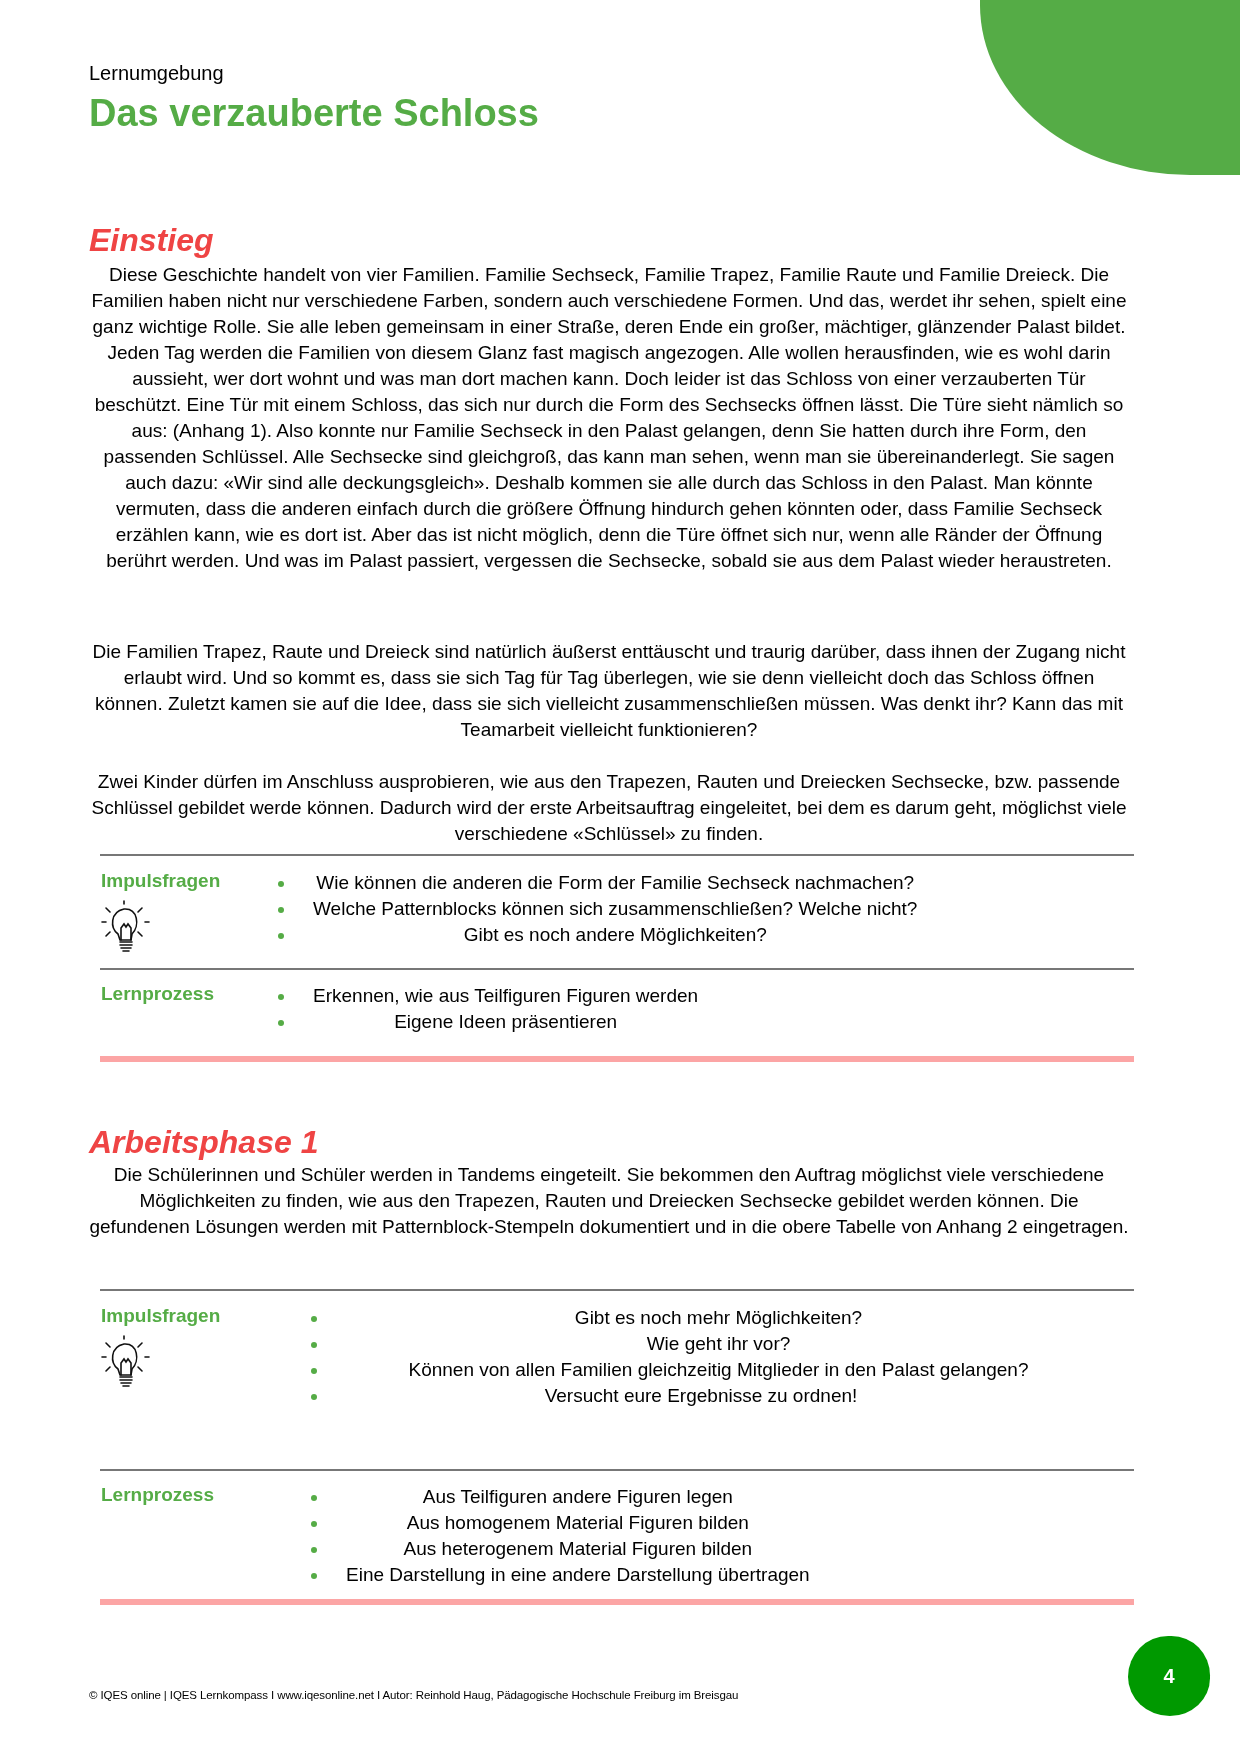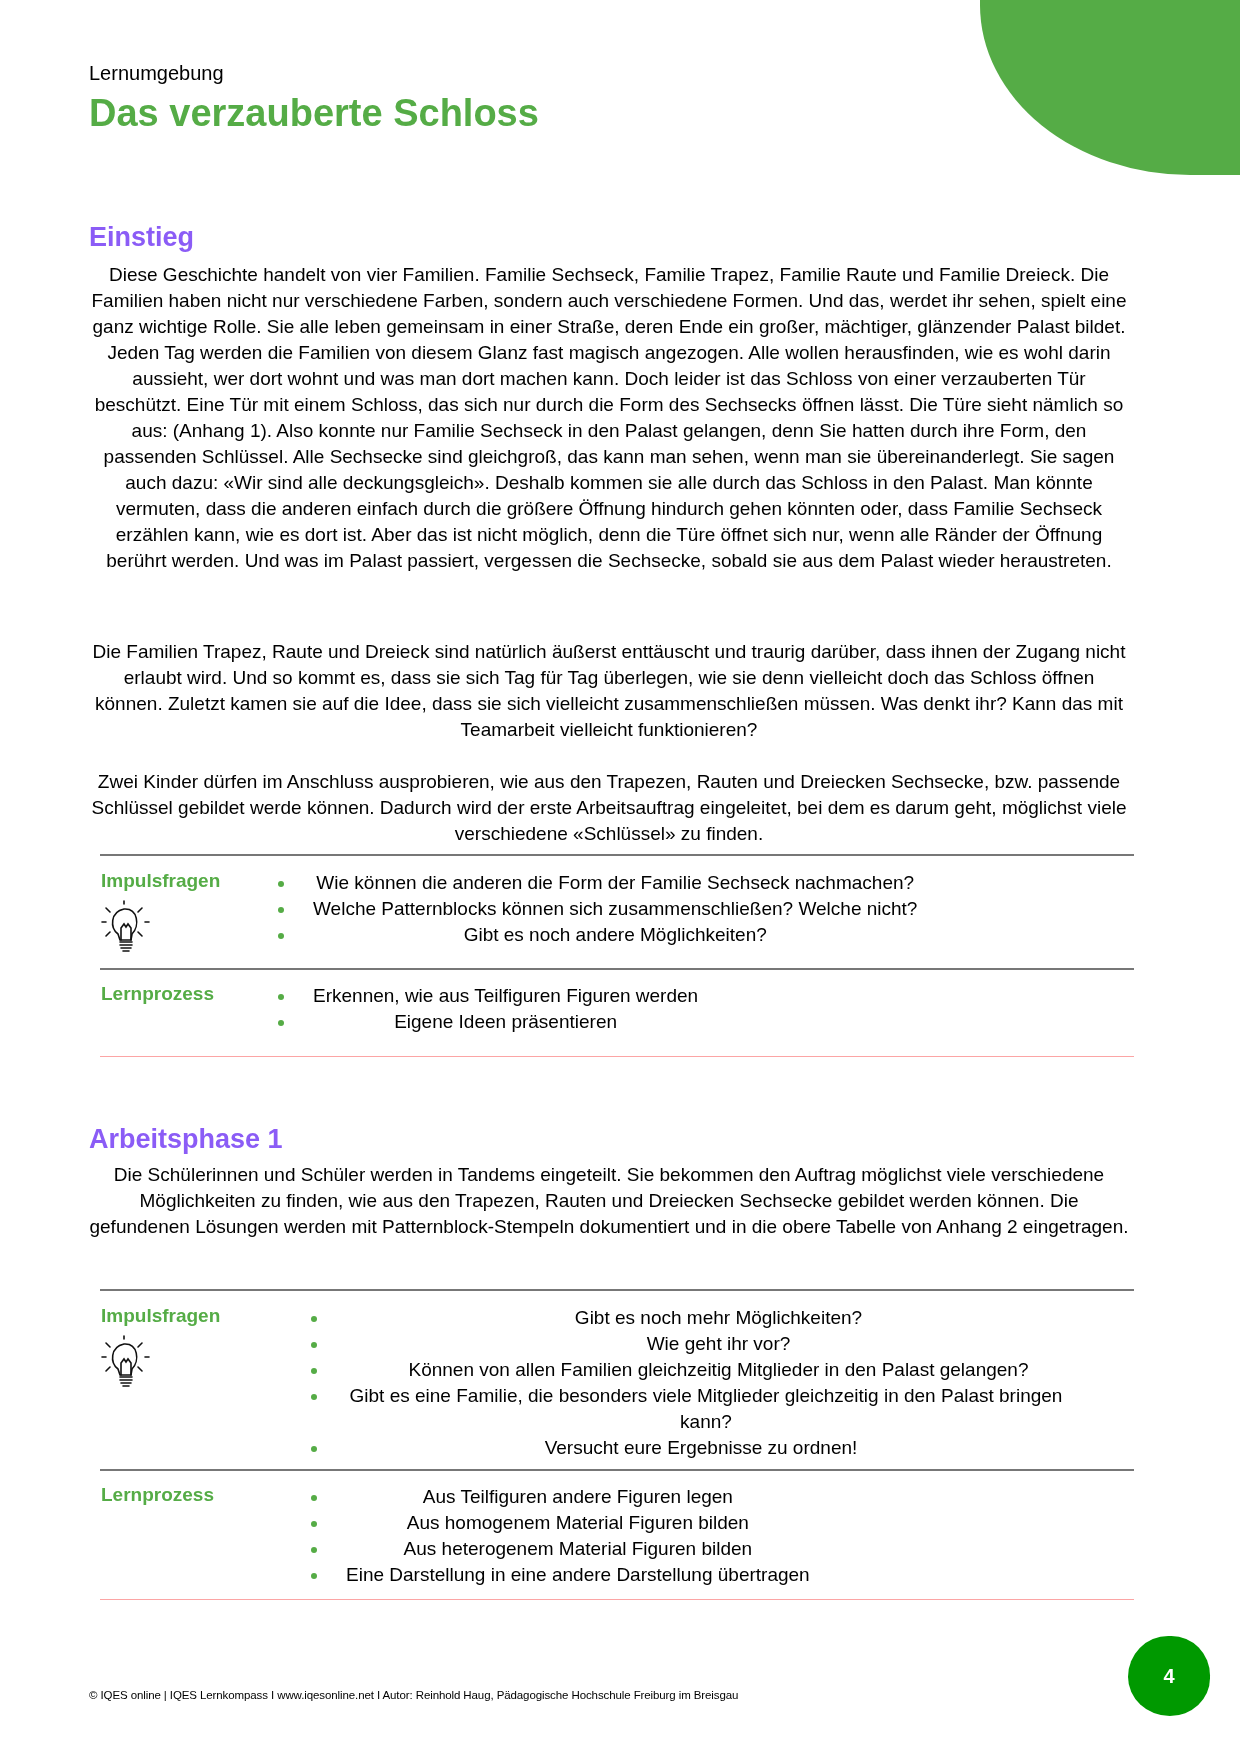--- a/index.html
+++ b/index.html
@@ -11,33 +11,33 @@
       position: absolute; left: 980px; top: -10px; width: 300px; height: 185px;
       background: #55ac46;
       border-bottom-left-radius: 210px 170px;
     }
     .kicker { position: absolute; left: 89px; top: 62px; font-size: 20px; }
     .title {
       position: absolute; left: 89px; top: 92px; font-size: 38px; font-weight: bold;
       color: #55ac46; margin: 0;
     }
     .section-heading {
-      position: absolute; left: 89px; font-size: 27px; font-weight: bold; color: #8b5cf6; margin: 0;
+      position: absolute; left: 89px; font-size: 32px; font-weight: bold; color: #ef4444; margin: 0; font-style: italic;
     }
     .para {
       position: absolute; left: 89px; width: 1040px; font-size: 19px; line-height: 26px; margin: 0; text-align: center;
     }
     .info-table {
       position: absolute; left: 100px; width: 1034px; text-align: center;
     }
     .info-row {
       border-top: 2px solid #777;
       display: flex; position: relative;
     }
-    .info-row.last { border-bottom: 1px solid #fca5a5; }
+    .info-row.last { border-bottom: 6px solid #fca5a5; }
     .row-label {
       font-size: 19px; font-weight: bold; color: #55ac46; padding-left: 1px;
     }
     .row-label-col { flex: 0 0 auto; }
     .bulb { margin-top: 8px; margin-left: 0; display: block; }
     .bullets { list-style: none; margin: 0; padding: 0; position: absolute; }
     .bullets li { position: relative; font-size: 19px; line-height: 26px; }
     .bullets li .dot {
       position: absolute; top: 11px; width: 6px; height: 6px; border-radius: 50%; background: #55ac46;
     }
@@ -116,24 +116,20 @@
       <li>
           <span class="dot" style="left:0;"></span>
           <div style="margin-left:35px;">Wie geht ihr vor?</div>
         </li>
       <li>
           <span class="dot" style="left:0;"></span>
           <div style="margin-left:35px;">Können von allen Familien gleichzeitig Mitglieder in den Palast gelangen?</div>
         </li>
       <li>
           <span class="dot" style="left:0;"></span>
-          <div style="margin-left:35px; width:720px;">Gibt es eine Familie, die besonders viele Mitglieder gleichzeitig in den Palast bringen kann?</div>
-        </li>
-      <li>
-          <span class="dot" style="left:0;"></span>
           <div style="">Versucht eure Ergebnisse zu ordnen!</div>
         </li>
     </ul>
   </div>
   <div class="info-row last" style="height:128px;">
     <div class="row-label-col" style="padding-top:13px;">
       <div class="row-label">Lernprozess</div>
     </div>
     <ul class="bullets" style="left:211px; top:13px;">
       <li><span class="dot" style="left:0;"></span><span style="margin-left:35px;">Aus Teilfiguren andere Figuren legen</span></li>

